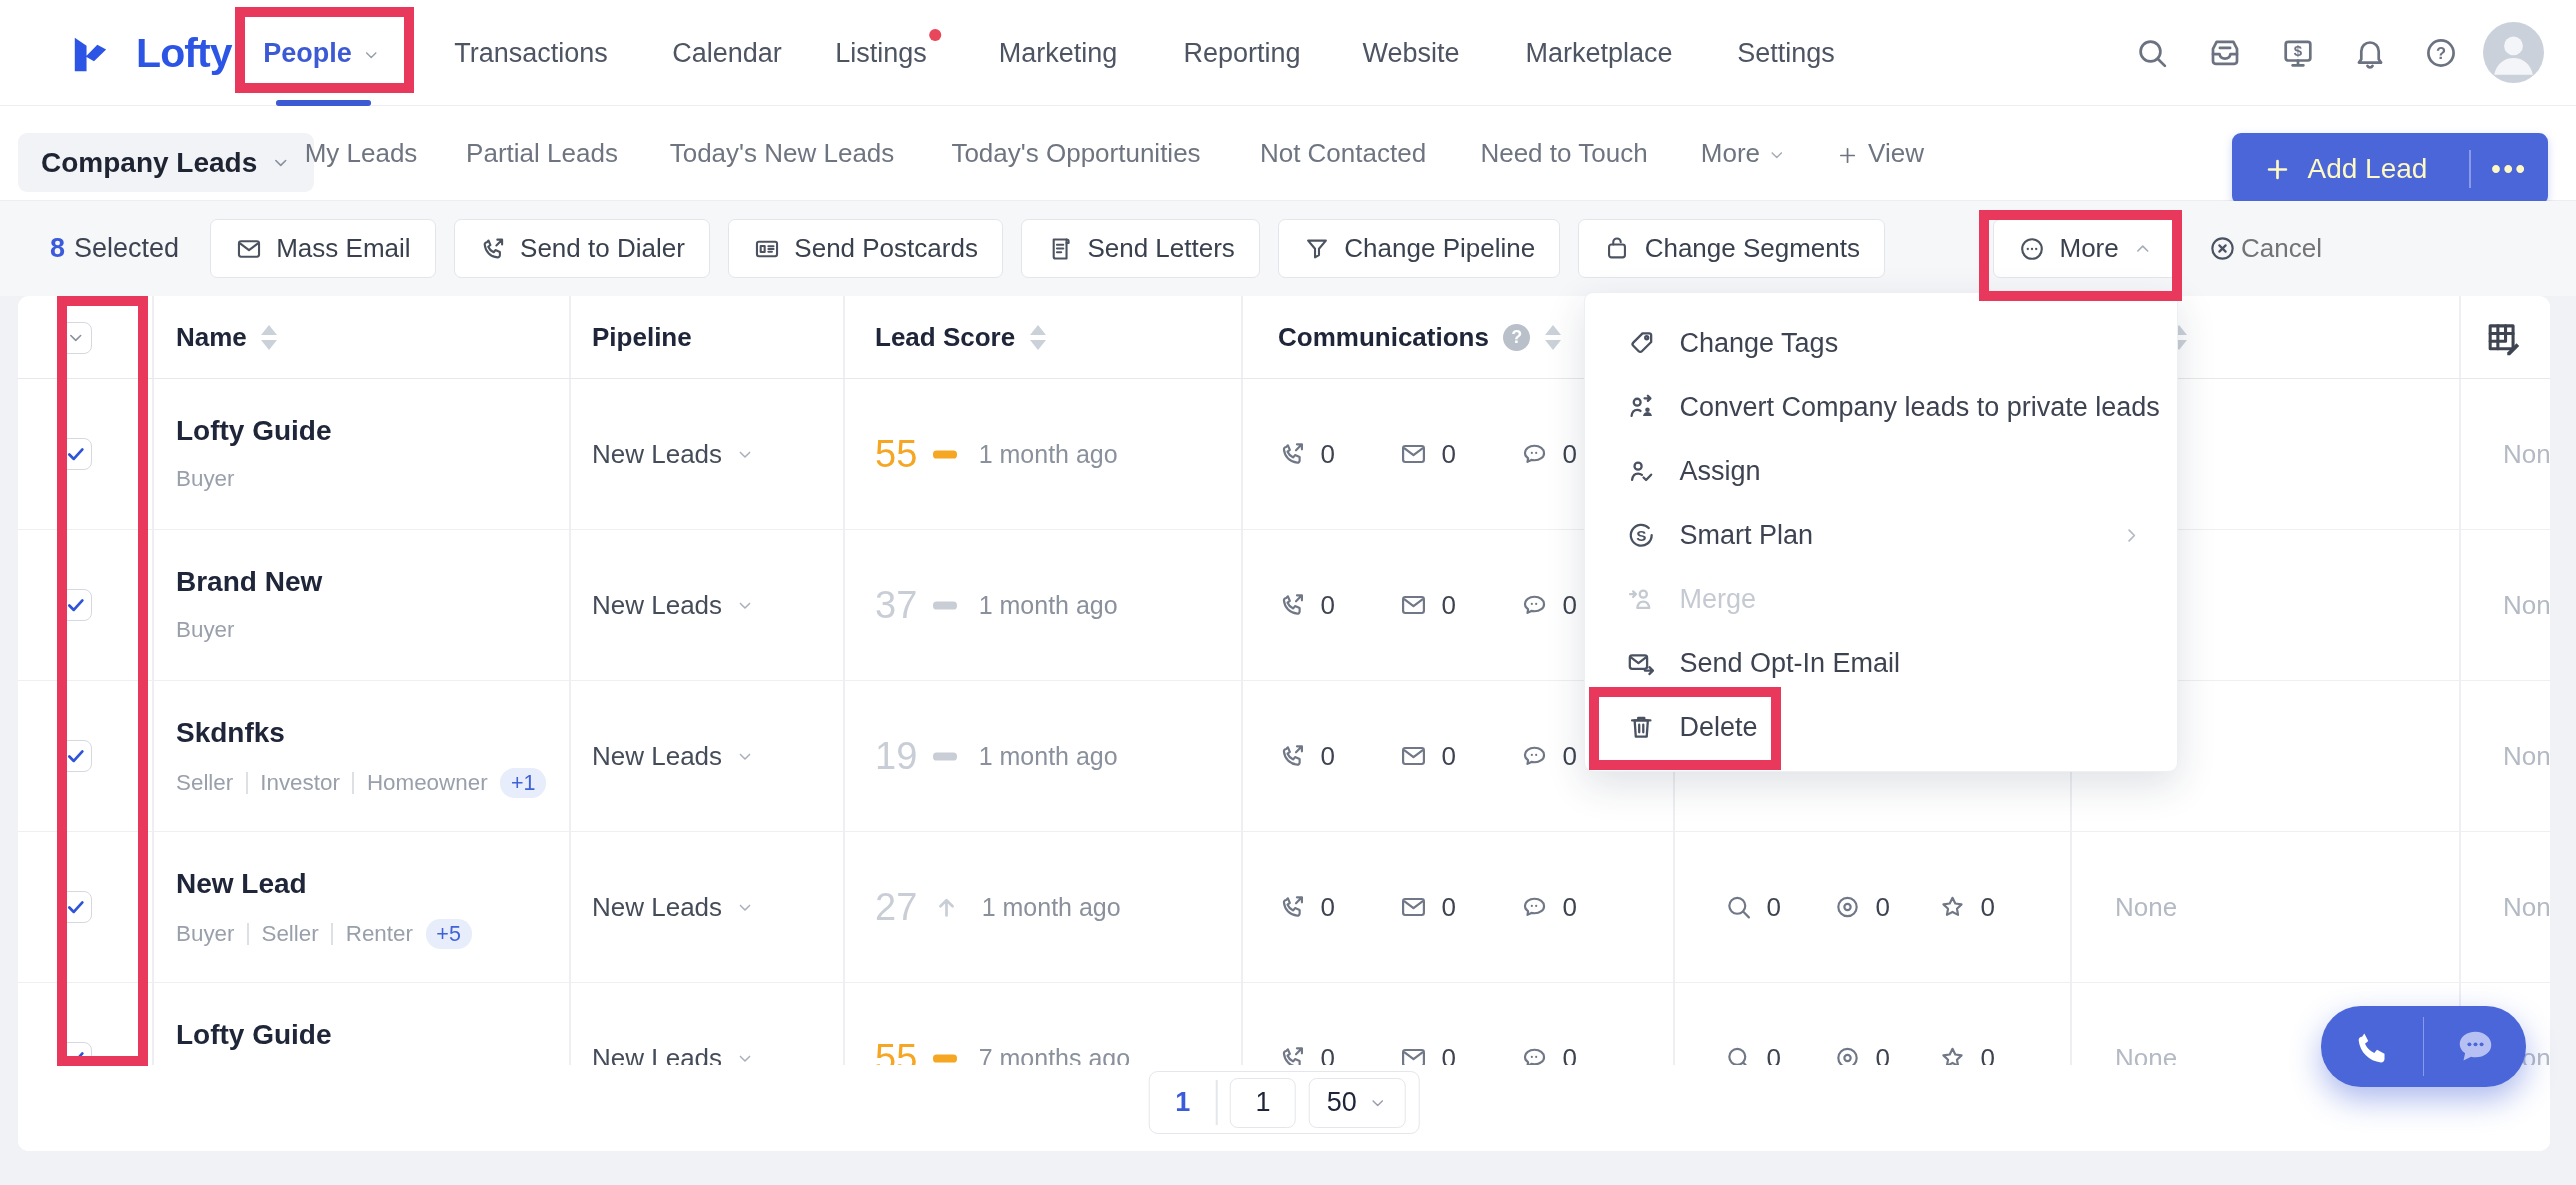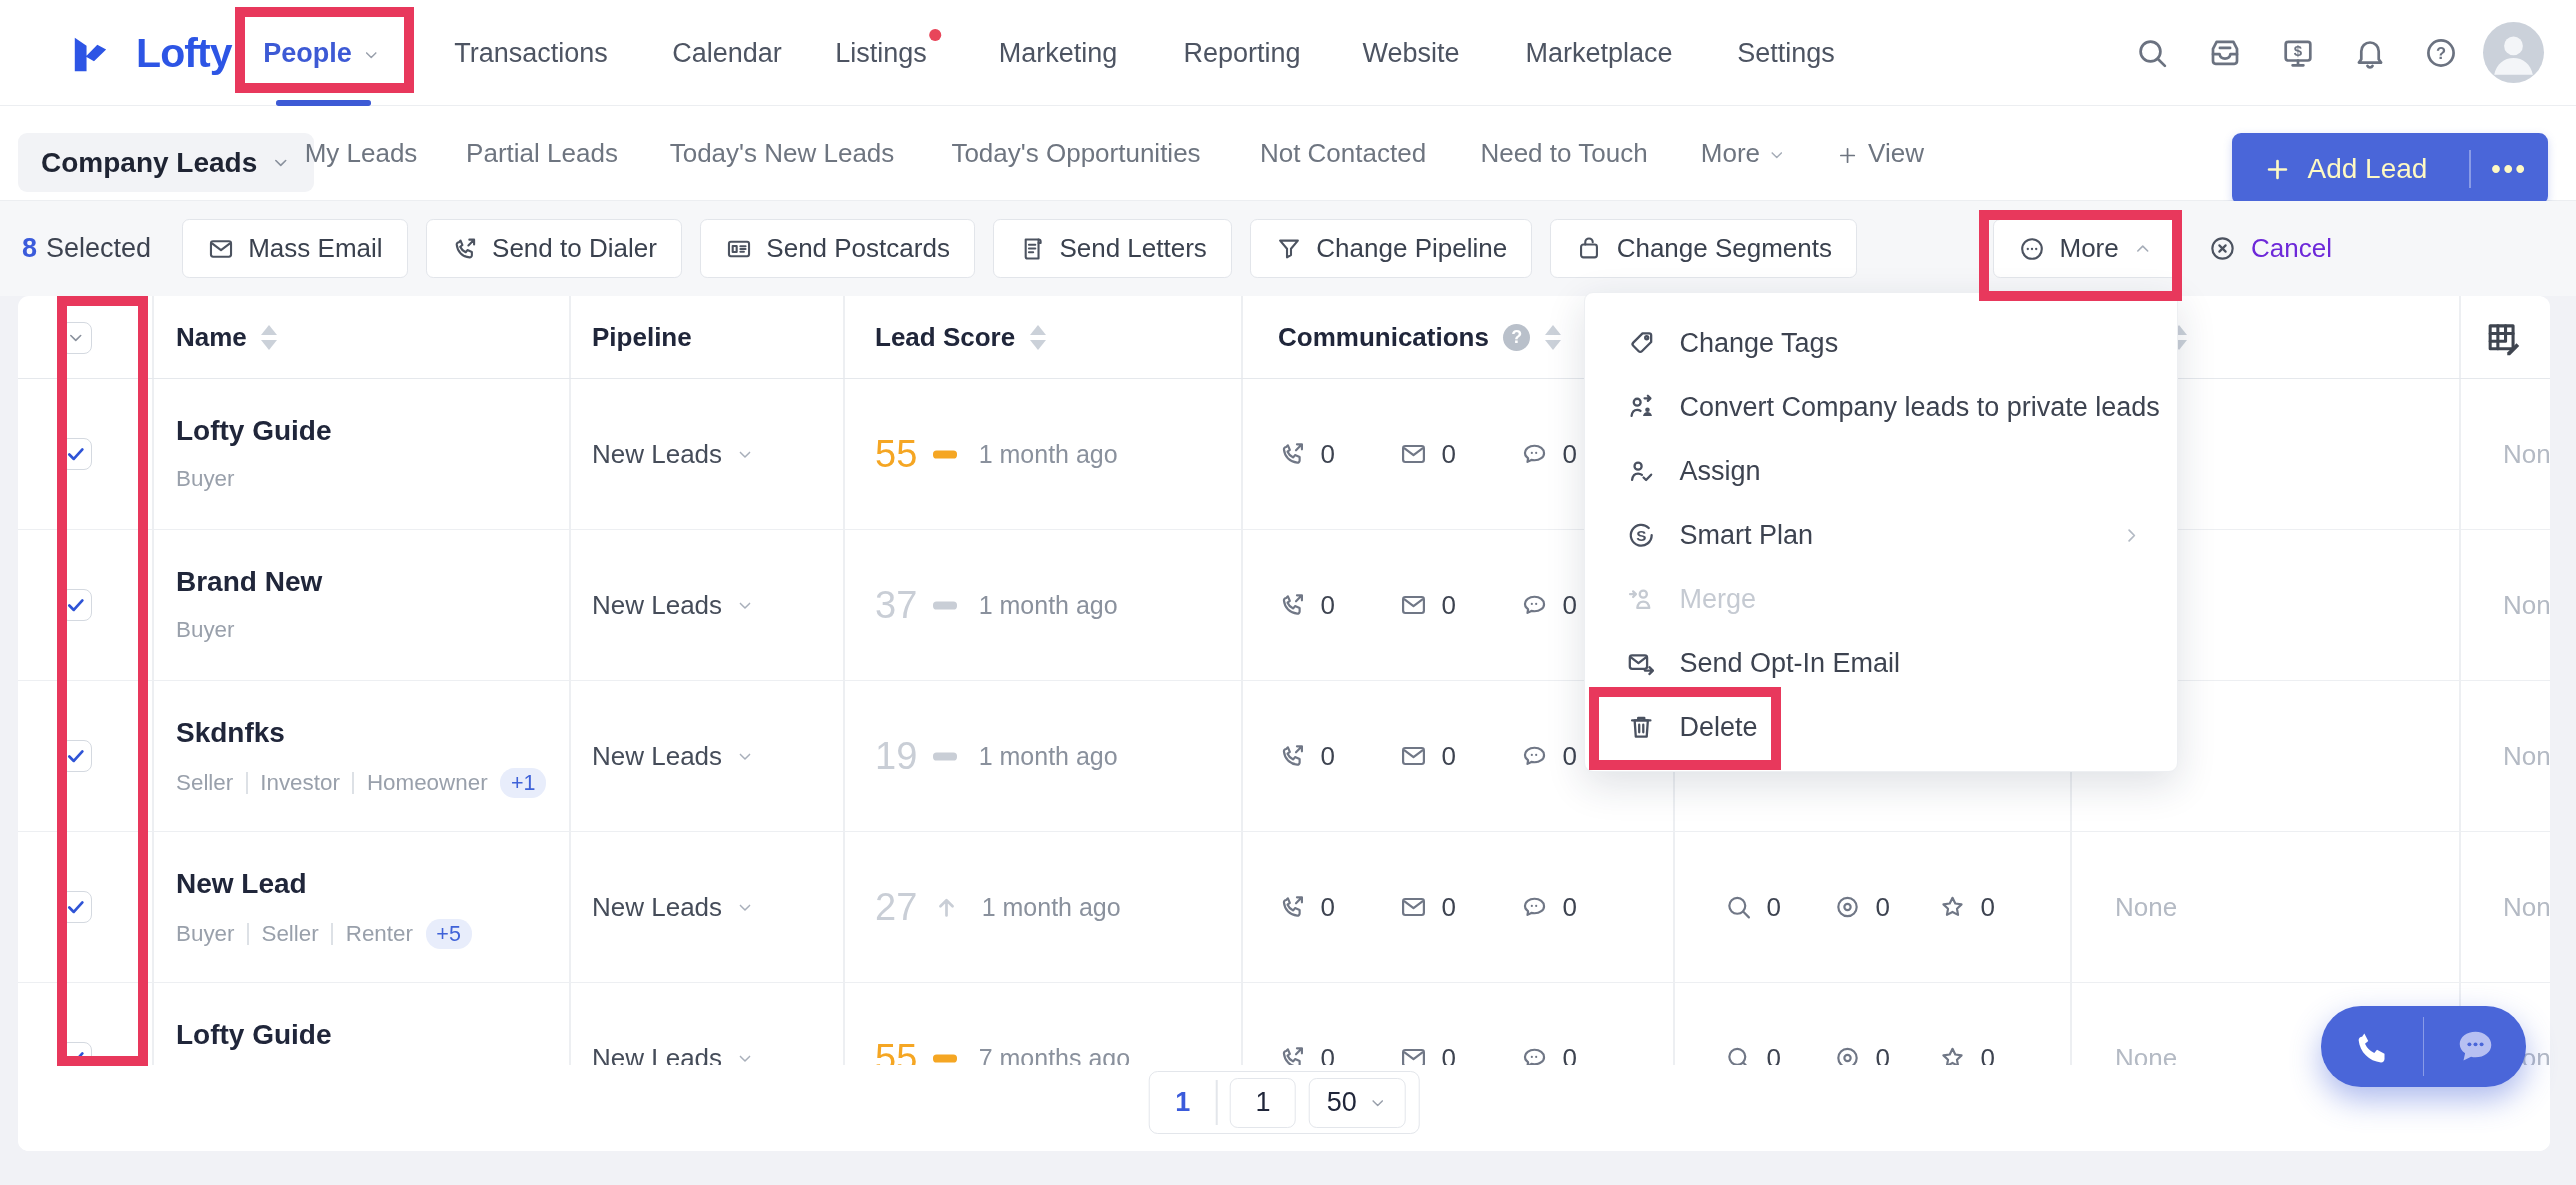--- a/index.html
+++ b/index.html
@@ -28,28 +28,28 @@
   .ftab{position:absolute;top:0;height:95px;line-height:95px;transform:translateX(-50%);font-size:26px;color:#6E7580;white-space:nowrap;cursor:pointer}
   .ftab .chev{display:inline-block;vertical-align:middle;margin-left:7.2px;color:#A6ADB8}
   .ftab .plus{display:inline-block;vertical-align:middle;margin-right:9px;color:#6E7580}
   .addlead{position:absolute;left:2232px;top:27px;width:316px;height:72px;background:#4A66D9;border-radius:9px;display:flex;align-items:center;color:#fef9c3;cursor:pointer;box-shadow:0 3.6px 9px rgba(74,102,217,.25)}
   .addlead .plus{width:29px;height:29px;margin-left:30.5px;stroke-width:2.2}
   .addlead .lbl{font-size:28px;margin-left:16px;flex:1}
   .addlead .div{width:1.8px;height:38px;background:rgba(255,255,255,.35)}
   .addlead .dots{width:77px;text-align:center;font-size:27px;letter-spacing:2.7px;font-weight:700}
 
   
-  .actionbar{position:absolute;left:0;top:201px;width:100%;height:95px;background:#F6F7F9;display:flex;align-items:center;padding-left:22px;gap:18px}
+  .actionbar{position:absolute;left:0;top:201px;width:100%;height:95px;background:#F6F7F9;display:flex;align-items:center;padding-left:50px;gap:18px}
   .selinfo{font-size:27px;color:#3D4350;margin-right:12.6px;white-space:nowrap}
   .selinfo b{color:#3B5BDB;font-weight:700;margin-right:9px}
   .abtn{height:59px;background:#fff;border:1.8px solid #E2E5EA;border-radius:7.2px;display:flex;align-items:center;gap:13.5px;padding:0 24px;font-size:26px;color:#3A414E;cursor:pointer;white-space:nowrap}
   .abtn svg{width:28px;height:28px;color:#4C5360}
   .abtn.abs-more{position:absolute;left:1993px;top:18px}
   .abtn .chevup{width:21.5px;height:21.5px;color:#A6ADB8}
-  .cancelbtn{position:absolute;left:2208px;top:18px;height:59px;display:flex;align-items:center;gap:14px;font-size:26px;color:#6d28d9;cursor:pointer}
+  .cancelbtn{position:absolute;left:2208px;top:18px;height:59px;display:flex;align-items:center;gap:4px;font-size:26px;color:#737373;cursor:pointer}
   .cancelbtn svg{width:29px;height:29px;color:#4C5360}
 
   
   .card{position:absolute;left:18px;top:296px;width:2532px;height:855px;background:#fff;border-radius:10.8px;overflow:hidden;z-index:1}
   .vline{position:absolute;top:0;height:769px;width:1.8px;background:#EDEFF2}
   .thead{position:absolute;left:0;top:0;width:100%;height:83px;border-bottom:1.8px solid #E5E8EC}
   .hcell{position:absolute;top:0;height:83px;display:flex;align-items:center;gap:14.4px;font-size:26px;font-weight:700;color:#20263A;white-space:nowrap}
   .sorter{display:flex;flex-direction:column;gap:4.5px}
   .sorter .up{width:0;height:0;border-left:8px solid transparent;border-right:8px solid transparent;border-bottom:10px solid #CBD1D9}
   .sorter .dn{width:0;height:0;border-left:8px solid transparent;border-right:8px solid transparent;border-top:10px solid #CBD1D9}

